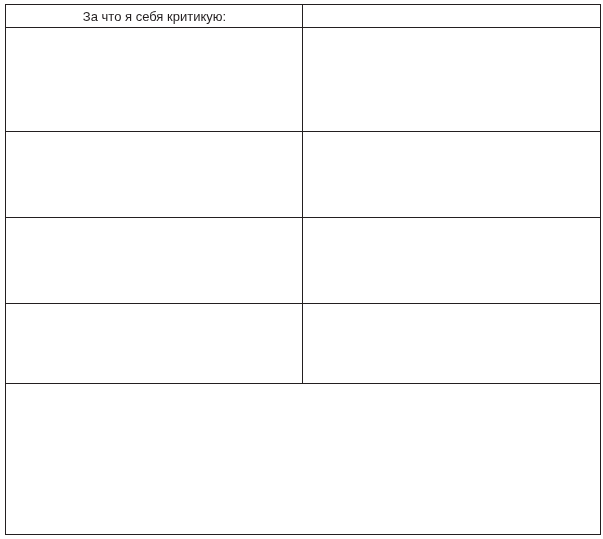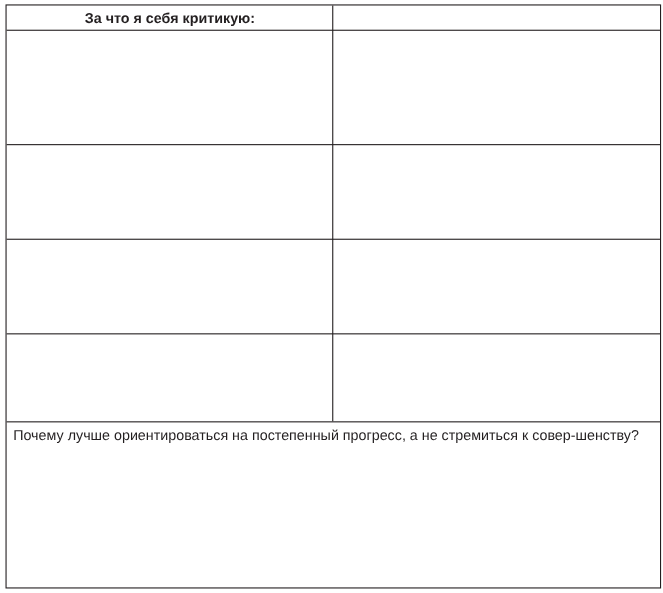--- a/index.html
+++ b/index.html
@@ -3,21 +3,21 @@
   <meta charset="utf-8">
   <style>
     html, body { margin: 0; padding: 0; background: #ffffff; }
     body { width: 603px; height: 539px; position: relative; overflow: hidden;
            font-family: "Liberation Sans", sans-serif; color: #231f20; }
     .sheet { position: absolute; left: 5px; top: 4px; width: 596px; height: 531px;
              border: 1.5px solid #231f20; box-sizing: border-box; }
     .hline { position: absolute; left: 0; right: 0; height: 0; border-top: 1.5px solid #231f20; }
     .vline { position: absolute; width: 0; border-left: 1.5px solid #231f20; }
     .hdr { position: absolute; top: 0; height: 23px; line-height: 23px; text-align: center;
-           font-weight: bold; font-size: 13px; }
+           font-weight: normal; font-size: 13px; }
     .cell { position: absolute; }
     .q { position: absolute; left: 6px; right: 8px; top: 383px; font-size: 13px; line-height: 18px; padding-top: 2px; }
   </style>
 </head>
 <body>
 
 <div class="sheet">
   <div class="hdr" style="left:0;width:297px;">За что я себя критикую:</div>
 
   <div class="hline" style="top:22px;"></div>
@@ -30,15 +30,14 @@
 
   <div class="cell" style="left:0;top:24px;width:295px;height:102px;"></div>
   <div class="cell" style="left:298px;top:24px;width:295px;height:102px;"></div>
   <div class="cell" style="left:0;top:128px;width:295px;height:84px;"></div>
   <div class="cell" style="left:298px;top:128px;width:295px;height:84px;"></div>
   <div class="cell" style="left:0;top:214px;width:295px;height:84px;"></div>
   <div class="cell" style="left:298px;top:214px;width:295px;height:84px;"></div>
   <div class="cell" style="left:0;top:300px;width:295px;height:78px;"></div>
   <div class="cell" style="left:298px;top:300px;width:295px;height:78px;"></div>
 
-  <div class="q" style="top:380px;">Почему лучше ориентироваться на постепенный прогресс, а не стремиться к совер-шенству?</div>
   <div class="cell" style="left:0;top:420px;width:594px;height:108px;"></div>
 </div>
 
 </body></html>

